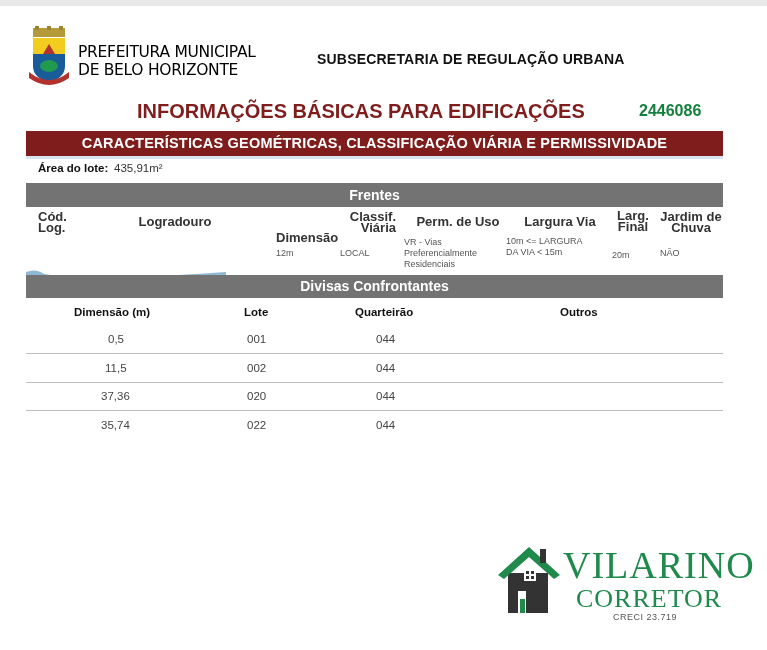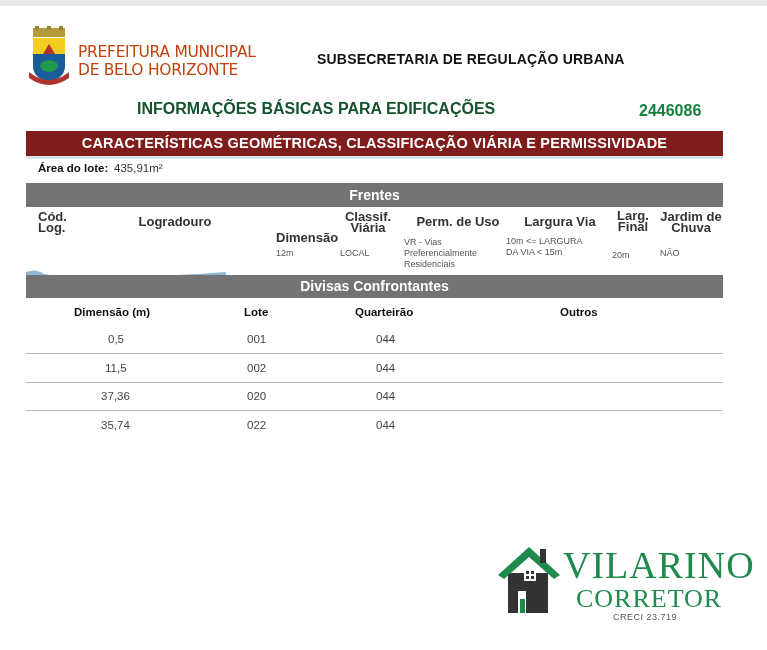--- a/index.html
+++ b/index.html
@@ -3,24 +3,24 @@
 <meta charset="utf-8">
 <style>
   * { box-sizing: border-box; margin: 0; padding: 0; }
   html, body { width: 767px; height: 650px; background: #ffffff; overflow: hidden; }
   body { position: relative; font-family: "Liberation Sans", sans-serif; color: #222; }
 
   .top-strip { position: absolute; left: 0; top: 0; width: 767px; height: 6px; background: #e9e9e9; }
 
   
   .crest { position: absolute; left: 27px; top: 26px; width: 44px; height: 64px; }
-  .pref-name { position: absolute; left: 78px; top: 43px; font-family: "DejaVu Sans", sans-serif; font-size: 15.5px; line-height: 18px; color: #c2410c; letter-spacing: -0.3px; }
+  .pref-name { position: absolute; left: 78px; top: 43px; font-family: "DejaVu Sans", sans-serif; font-size: 15.5px; line-height: 18px; color: #000000; letter-spacing: -0.3px; }
   .pref-name span { display: block; }
   .subsec { position: absolute; left: 317px; top: 51px; font-size: 14px; font-weight: bold; color: #111; letter-spacing: 0.2px; }
-  .doc-title { position: absolute; left: 137px; top: 100px; font-size: 16px; font-weight: bold; color: #14532d; }
+  .doc-title { position: absolute; left: 137px; top: 100px; font-size: 20px; font-weight: bold; color: #7f1d1d; }
   .doc-number { position: absolute; left: 639px; top: 102px; font-size: 16px; font-weight: bold; color: #15803d; }
 
   
   .band-dark { position: absolute; left: 26px; top: 131px; width: 697px; height: 25px; background: #7f1d1d; color: #ffffff; font-size: 14.5px; font-weight: bold; text-align: center; line-height: 25px; letter-spacing: 0.2px; }
   .band-dark::after { content: ""; position: absolute; left: 0; right: 0; bottom: -3px; height: 3px; background: #d7e6f1; }
 
   .area-label { position: absolute; left: 38px; top: 162px; font-size: 11.5px; font-weight: bold; color: #111; }
   .area-value { position: absolute; left: 114px; top: 162px; font-size: 11.5px; color: #333; text-align: center; }
 
   
@@ -74,21 +74,21 @@
 
 <div class="area-label">Área do lote:</div>
 <div class="area-value">435,91m²</div>
 
 <div class="band-light band-frentes">Frentes</div>
 
 <div class="fh" style="left:38px; top:211px; text-align:left; white-space:pre-line;">Cód.
 Log.</div>
 <div class="fh" style="left:130px; top:216px; width:90px;">Logradouro</div>
 <div class="fh" style="left:276px; top:232px; width:56px;">Dimensão</div>
-<div class="fh" style="left:340px; top:211px; width:56px; white-space:pre-line;">Classif.
+<div class="fh" style="left:340px; top:211px; width:56px; white-space:pre-line;text-align:right;">Classif.
 Viária</div>
 <div class="fh" style="left:410px; top:216px; width:96px;">Perm. de Uso</div>
 <div class="fh" style="left:512px; top:216px; width:96px;">Largura Via</div>
 <div class="fh" style="left:612px; top:210px; width:42px; white-space:pre-line;">Larg.
 Final</div>
 <div class="fh" style="left:660px; top:211px; width:62px; white-space:pre-line;">Jardim de
 Chuva</div>
 
 <div class="fv" style="left:38px; top:248px;"></div>
 <div class="fv" style="left:130px; top:248px; width:90px;"></div>

